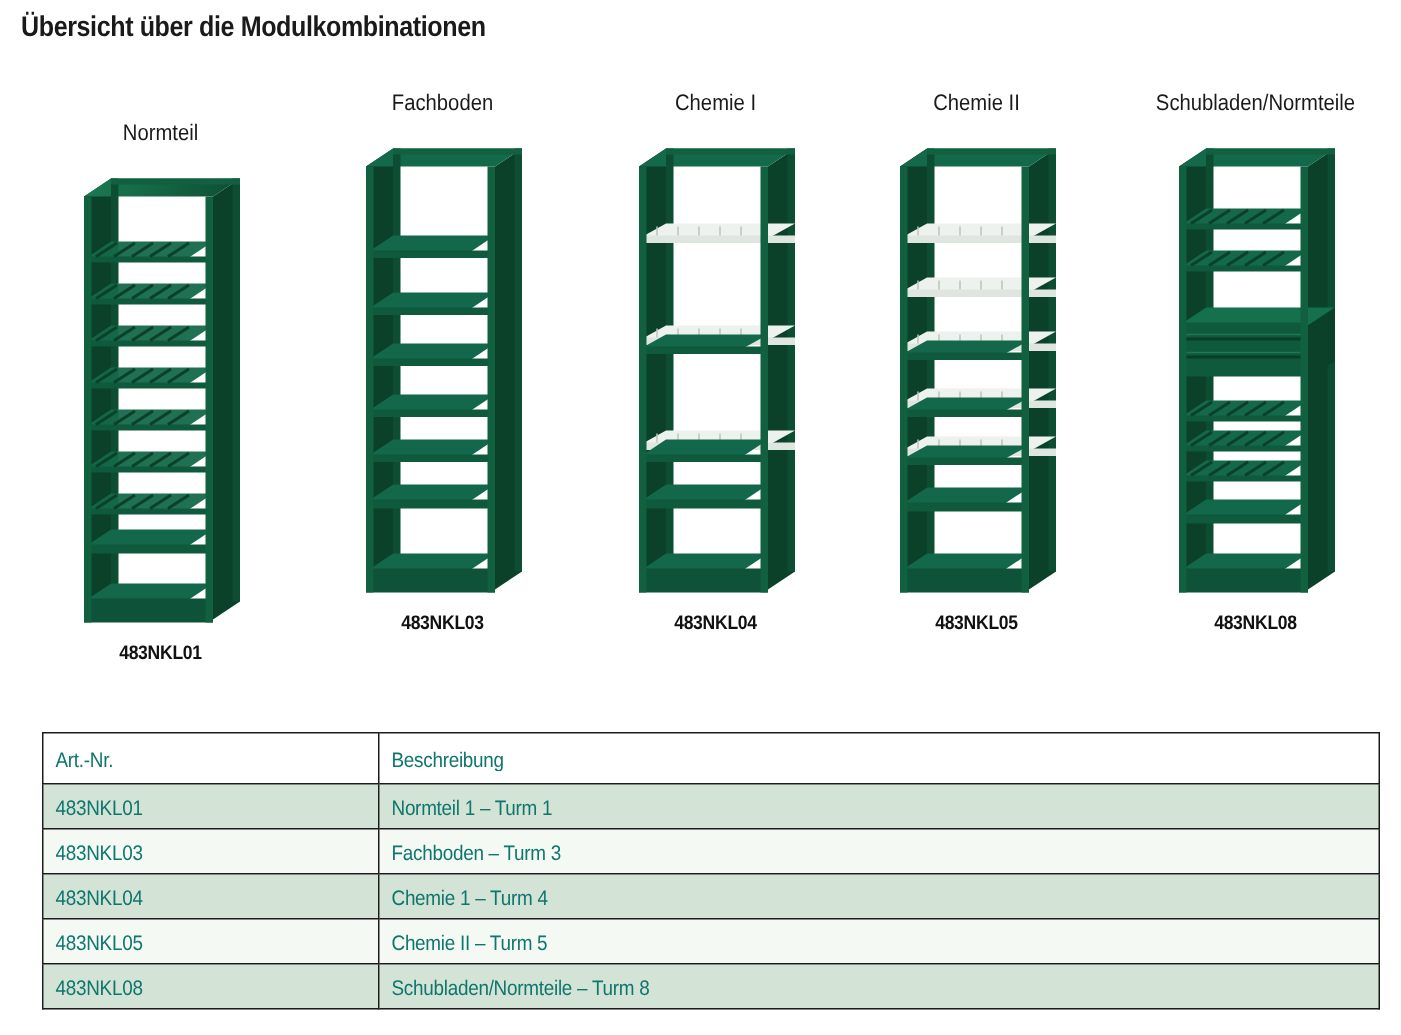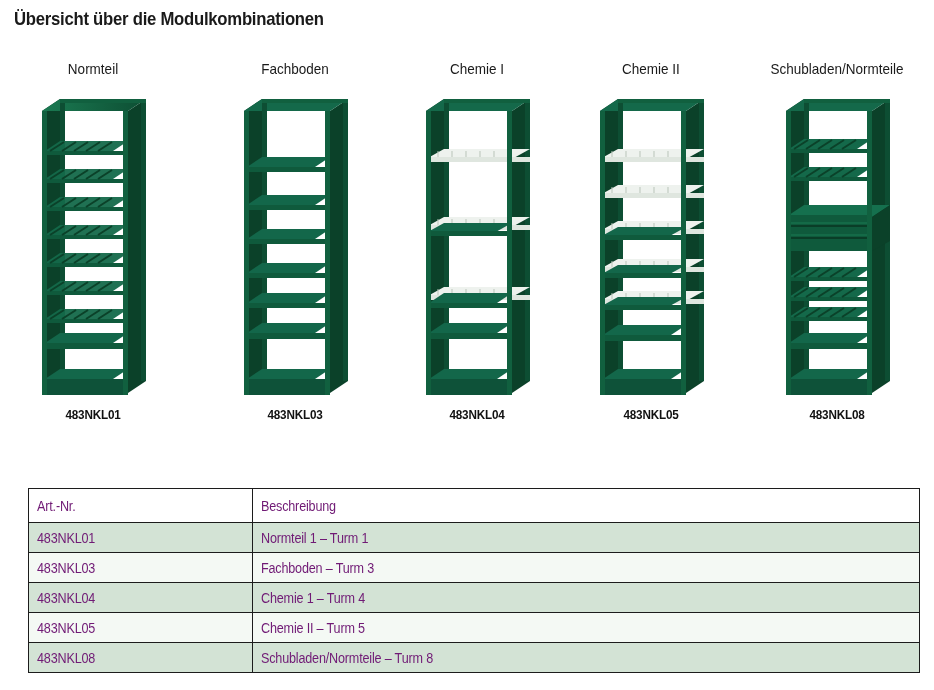--- a/index.html
+++ b/index.html
@@ -37,21 +37,21 @@
     top: 55px;
     width: 934px;
     height: 380px;
   }
   .module-col {
     position: absolute;
     top: 0;
     width: 186px;
     height: 380px;
   }
-  .module-col.c0 { left: 0px; }
+  .module-col.c0 { left: 14px; margin-top: 20px; }
   .module-col.c1 { left: 202px; }
   .module-col.c2 { left: 384px; }
   .module-col.c3 { left: 558px; text-decoration: underline; }
   .module-col.c4 { left: 744px; }
 
   .module-title {
     position: absolute;
     top: 5px;
     left: 0;
     width: 186px;
@@ -97,21 +97,21 @@
     table-layout: fixed;
   }
   .spec-table td, .spec-table th {
     border: 1px solid #1c1c1c;
     height: 29px;
     padding: 0 0 0 8px;
     font-size: 14px;
     font-weight: normal;
     text-align: left;
     vertical-align: middle;
-    color: #701a75;
+    color: #0f766e;
     letter-spacing: -0.2px;
     white-space: nowrap;
   }
   .spec-table .col-art { width: 215px; }
   .spec-table thead th {
     background: #ffffff;
     height: 33px;
   }
   .spec-table tbody tr.tint-a td { background: #d3e3d5; }
   .spec-table tbody tr.tint-b td { background: #f4f9f4; }

